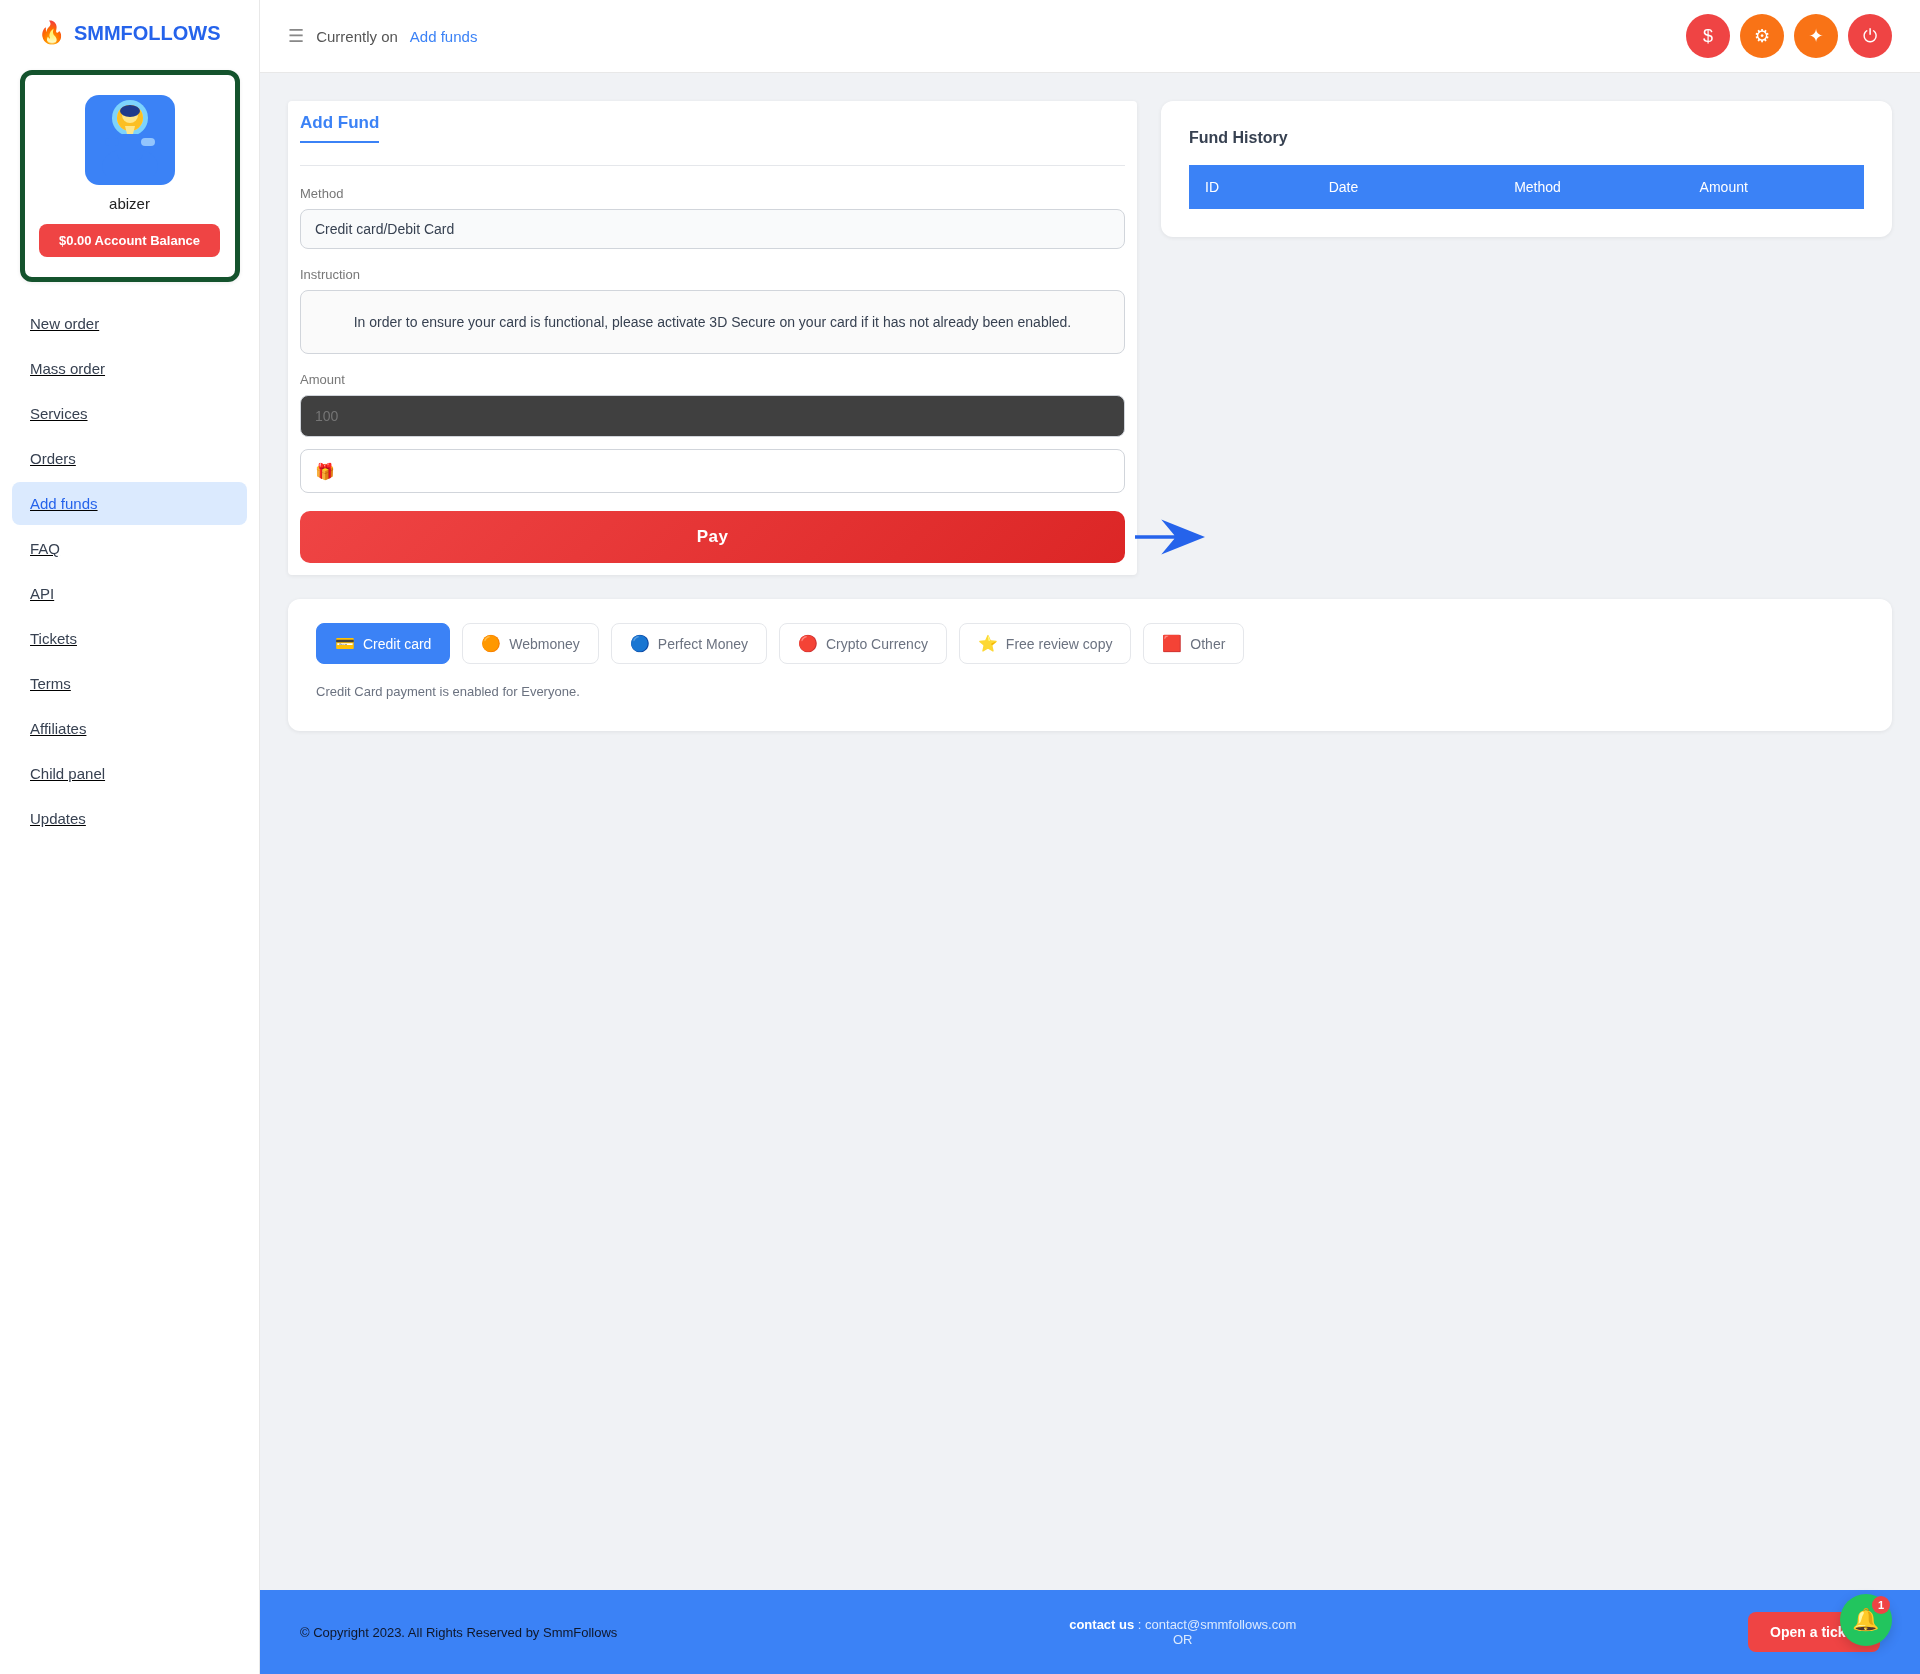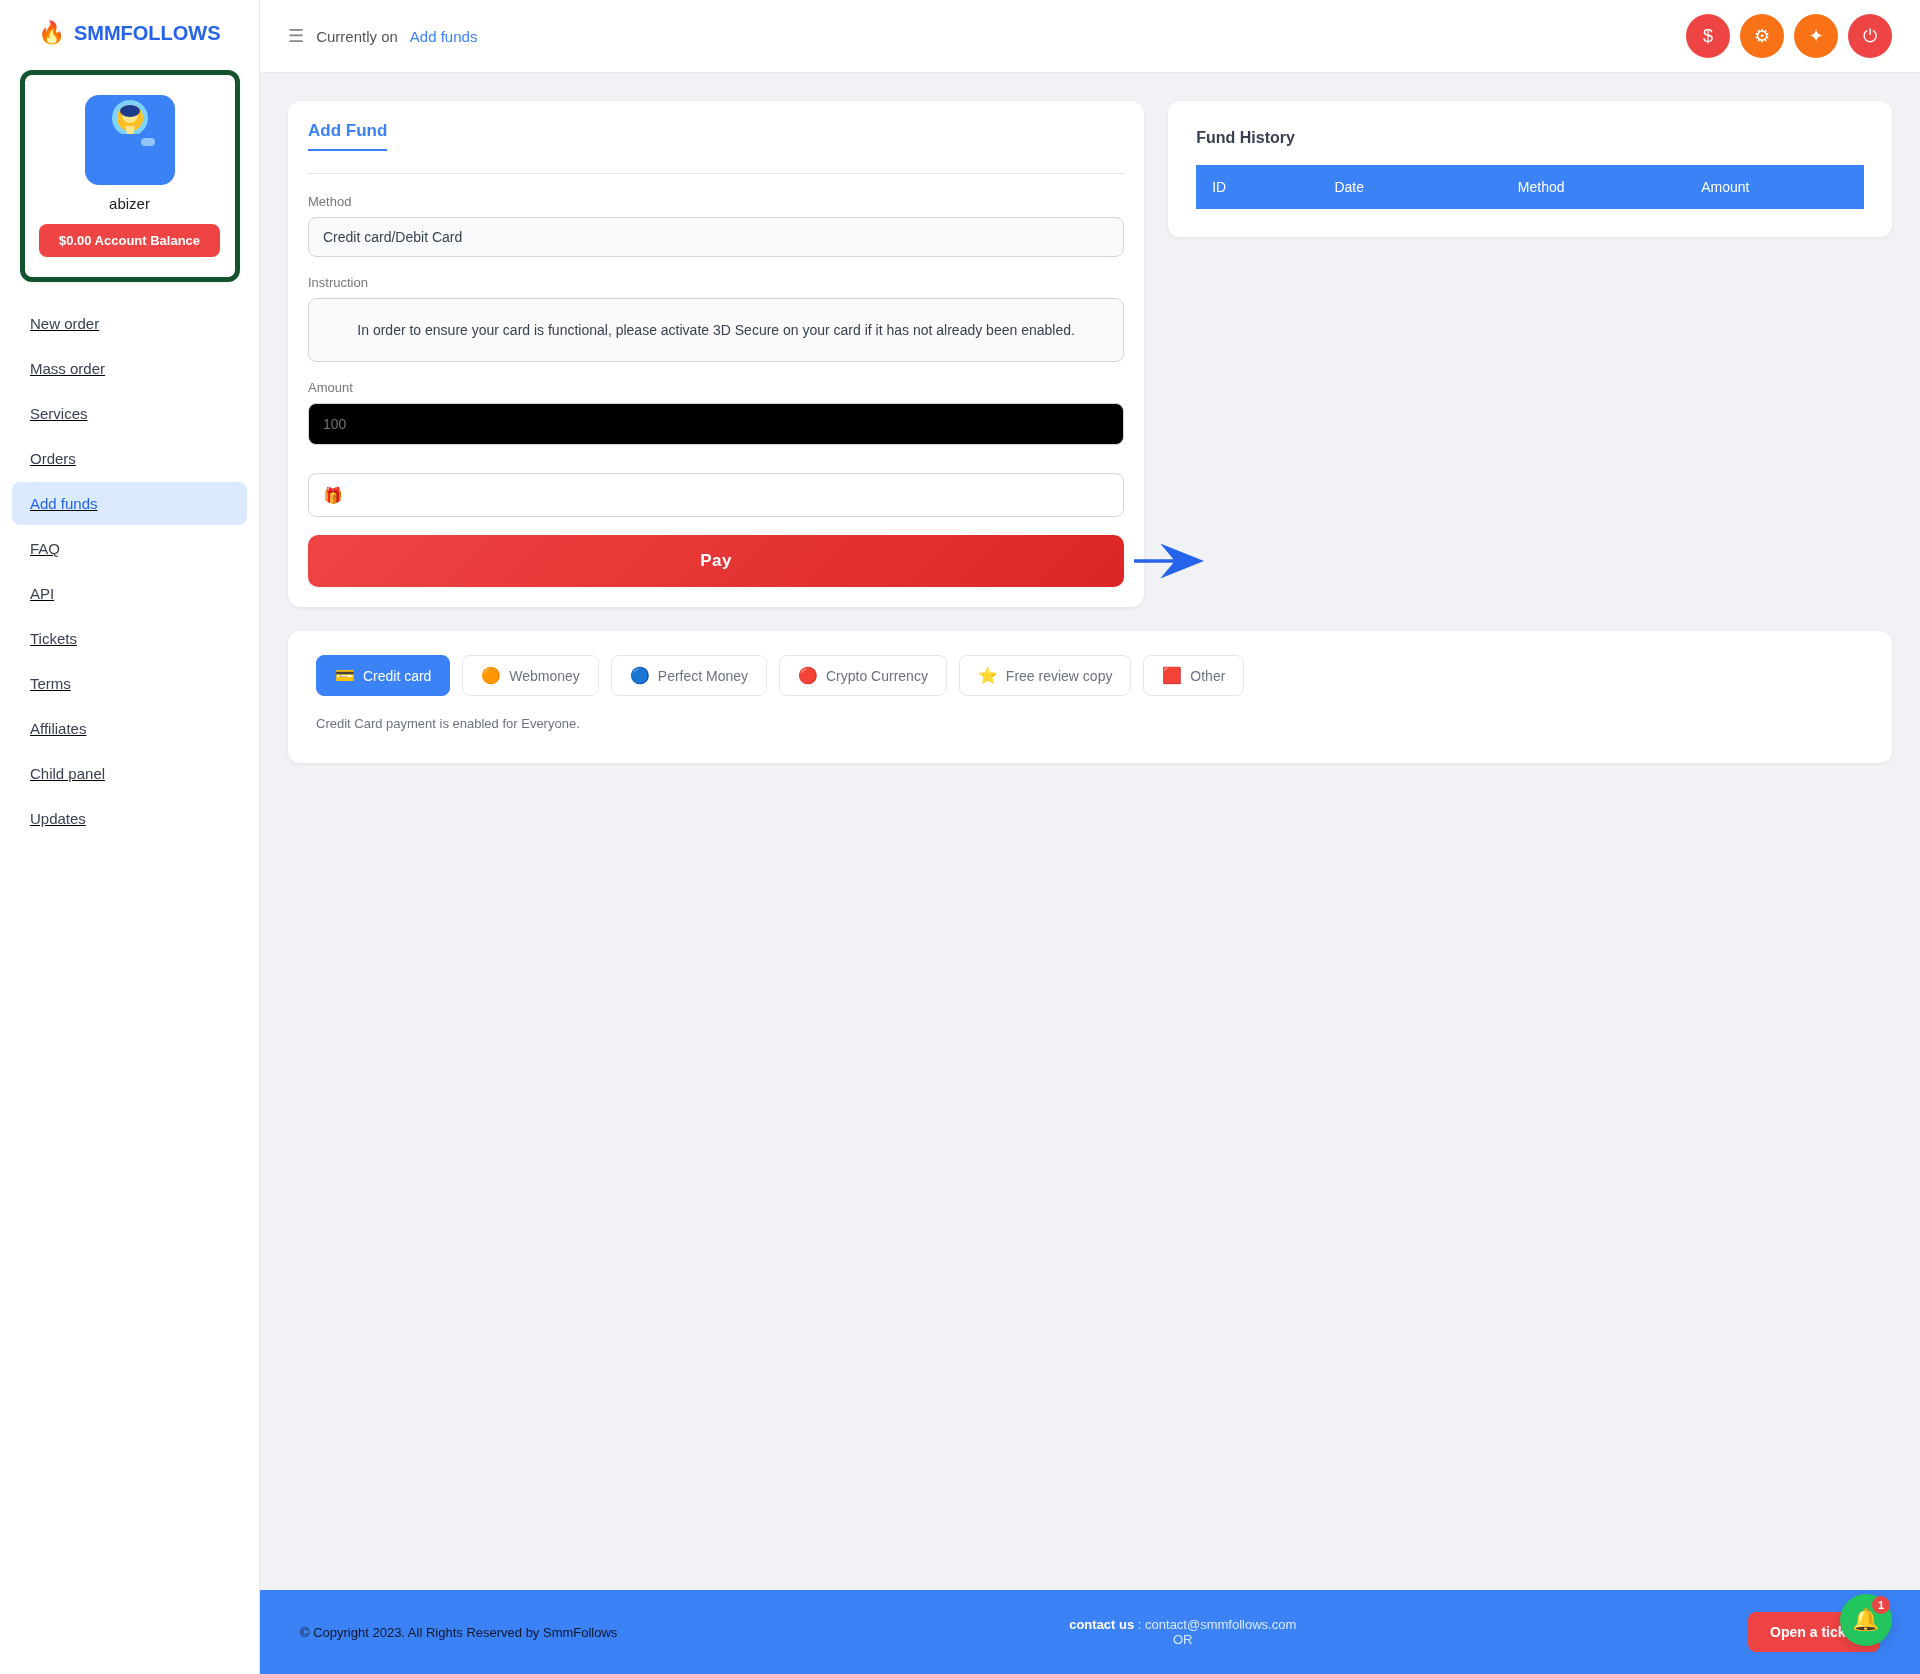--- a/index.html
+++ b/index.html
@@ -139,22 +139,22 @@
     
     .top-row {
       display: flex;
       gap: 24px;
       align-items: flex-start;
     }
 
     
     .add-fund-card {
       background: #fff;
-      border-radius: 13px;
-      padding: 20px;
+      border-radius: 4px;
+      padding: 12px;
       flex: 1.1;
       box-shadow: 0 1px 4px rgba(0,0,0,0.07);
     }
     .add-fund-title {
       font-size: 17px;
       font-weight: 600;
       color: #3b82f6;
       border-bottom: 2px solid #3b82f6;
       padding-bottom: 8px;
       margin-bottom: 22px;
@@ -189,22 +189,22 @@
       margin-bottom: 18px;
       line-height: 1.6;
     }
     .amount-input {
       width: 100%;
       padding: 12px 14px;
       border: 1px solid #d1d5db;
       border-radius: 8px;
       font-size: 14px;
       color: #9ca3af;
-      background: #000000;
-      margin-bottom: 28px;
+      background: #404040;
+      margin-bottom: 12px;
     }
     .gift-input {
       width: 100%;
       padding: 12px 14px;
       border: 1px solid #d1d5db;
       border-radius: 8px;
       font-size: 16px;
       color: #374151;
       background: #fff;
       margin-bottom: 18px;

